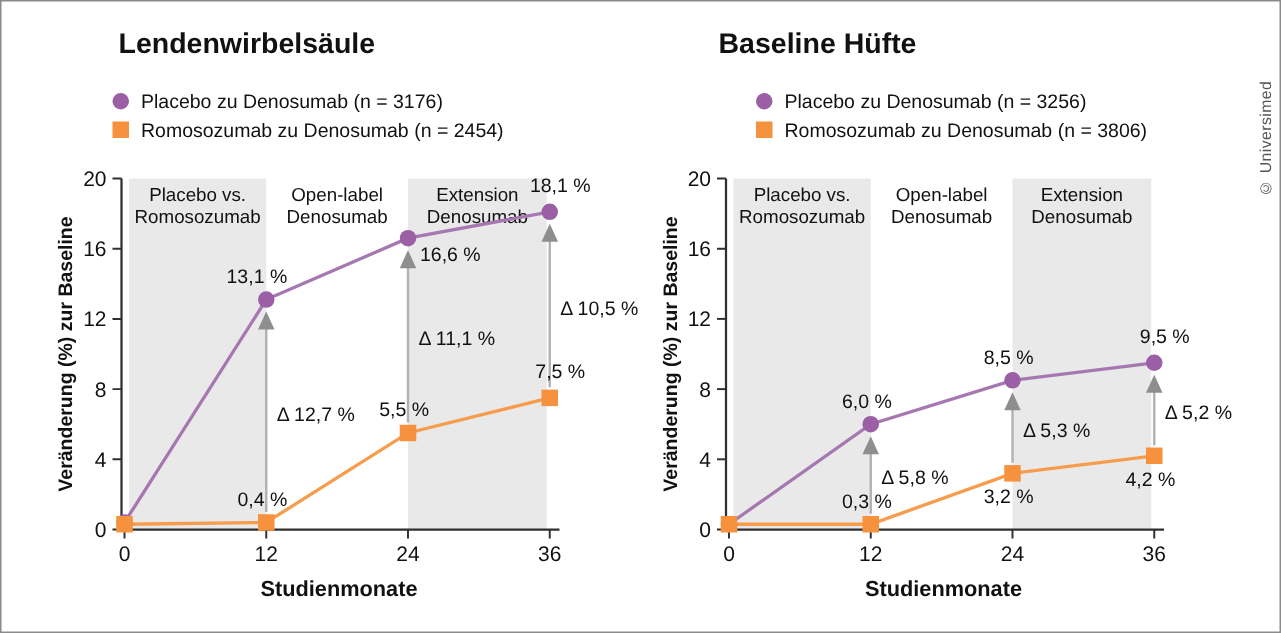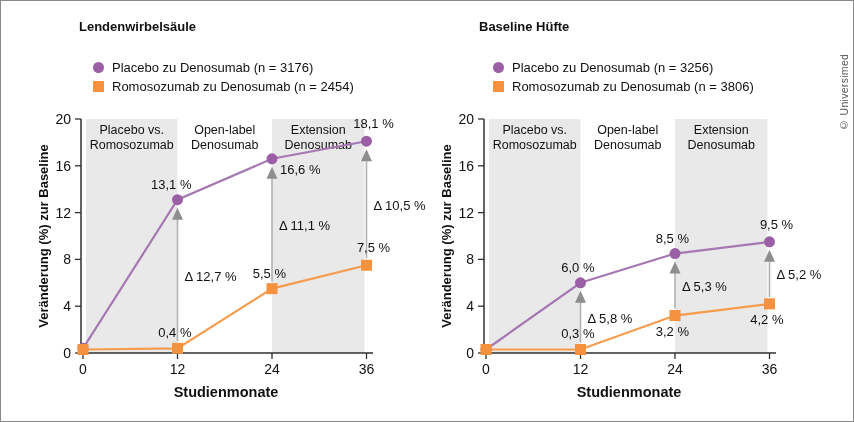--- a/index.html
+++ b/index.html
@@ -1,24 +1,24 @@
 <!DOCTYPE html>
 <html><head>
 <meta charset="utf-8">
 <style>
   html,body{margin:0;padding:0;background:#fff;}
   body{font-family:"Liberation Sans",sans-serif;color:#111;}
   .figure{position:relative;width:854px;height:422px;background:#fff;
           border:1px solid #8a8a8a;box-sizing:border-box;overflow:hidden;}
-  .chart-title{position:absolute;top:18px;font-size:13px;font-weight:bold;color:#111;}
+  .chart-title{position:absolute;top:18px;font-size:19px;font-weight:bold;color:#111;}
   #title-left{left:78px;}
   #title-right{left:478px;}
   .legend{position:absolute;top:59px;display:flex;flex-direction:column;gap:5px;}
-  #legend-left{left:92px;}
-  #legend-right{left:492px;text-align:right;}
+  #legend-left{left:74px;}
+  #legend-right{left:503px;text-align:right;}
   .legend-item{display:flex;align-items:center;gap:8px;font-size:13px;color:#111;height:14px;}
   .lm{display:inline-block;width:11px;height:11px;flex:0 0 11px;}
   .lm.circle{border-radius:50%;}
   svg text{font-family:"Liberation Sans",sans-serif;}
   #plot{position:absolute;left:0;top:0;}
   .copyright{position:absolute;top:20px;right:3px;height:110px;
              writing-mode:vertical-rl;transform:rotate(180deg);
              font-size:10.5px;color:#555;letter-spacing:.3px;}
 </style>
 </head>

